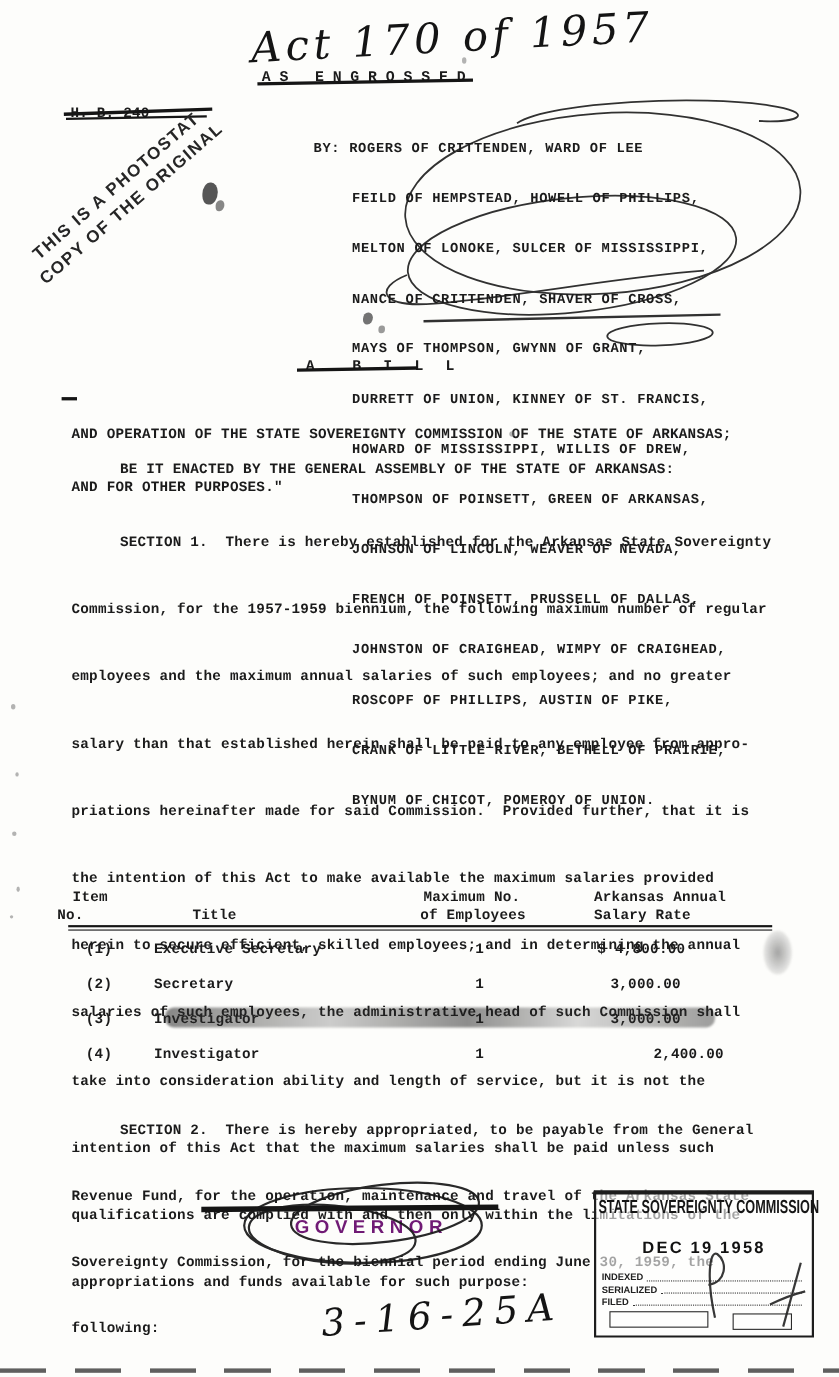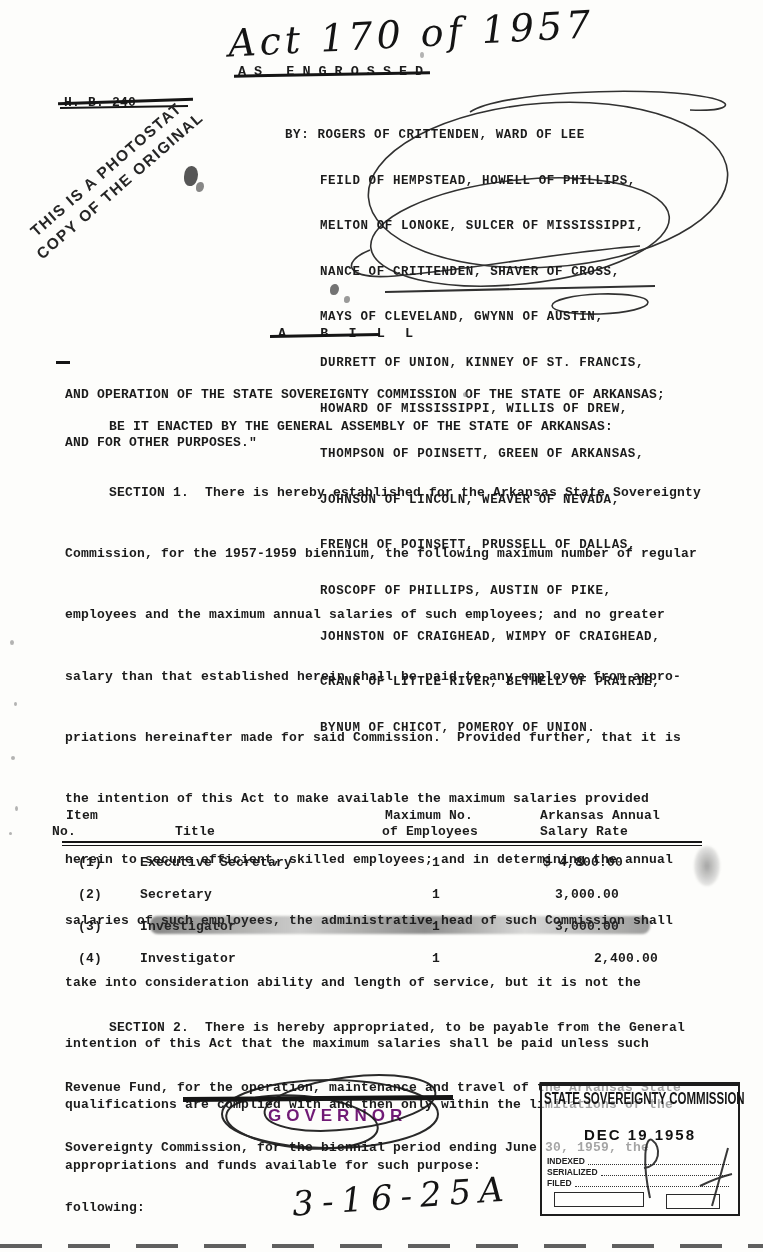--- a/index.html
+++ b/index.html
@@ -62,28 +62,28 @@
   <div class="photostat">
     <div>THIS IS A PHOTOSTAT</div>
     <div>COPY OF THE ORIGINAL</div>
   </div>
 
   <div class="sponsors tw" style="left:285px;top:98px;">
     <div><span>BY: </span><span>ROGERS OF CRITTENDEN, WARD OF LEE</span></div>
     <div>FEILD OF HEMPSTEAD, HOWELL OF PHILLIPS,</div>
     <div>MELTON OF LONOKE, SULCER OF MISSISSIPPI,</div>
     <div>NANCE OF CRITTENDEN, SHAVER OF CROSS,</div>
-    <div>MAYS OF CLEVELAND, GWYNN OF AUSTIN,</div>
+    <div>MAYS OF THOMPSON, GWYNN OF GRANT,</div>
     <div>DURRETT OF UNION, KINNEY OF ST. FRANCIS,</div>
     <div>HOWARD OF MISSISSIPPI, WILLIS OF DREW,</div>
     <div>THOMPSON OF POINSETT, GREEN OF ARKANSAS,</div>
     <div>JOHNSON OF LINCOLN, WEAVER OF NEVADA,</div>
     <div>FRENCH OF POINSETT, PRUSSELL OF DALLAS,</div>
+    <div>JOHNSTON OF CRAIGHEAD, WIMPY OF CRAIGHEAD,</div>
     <div>ROSCOPF OF PHILLIPS, AUSTIN OF PIKE,</div>
-    <div>JOHNSTON OF CRAIGHEAD, WIMPY OF CRAIGHEAD,</div>
     <div>CRANK OF LITTLE RIVER, BETHELL OF PRAIRIE,</div>
     <div>BYNUM OF CHICOT, POMEROY OF UNION.</div>
   </div>
 
   <div class="tw" style="left:278px;top:326px;letter-spacing:6px;font-size:13.5px;">A  B I L L</div>
   <div class="strike-bar" style="left:270px;top:334px;width:110px;height:3px;transform:rotate(-1deg);"></div>
 
   <div class="tw" style="left:65px;top:355px;line-height:16px;">
     <div>AND OPERATION OF THE STATE SOVEREIGNTY COMMISSION OF THE STATE OF ARKANSAS;</div>
     <div>AND FOR OTHER PURPOSES."</div>

